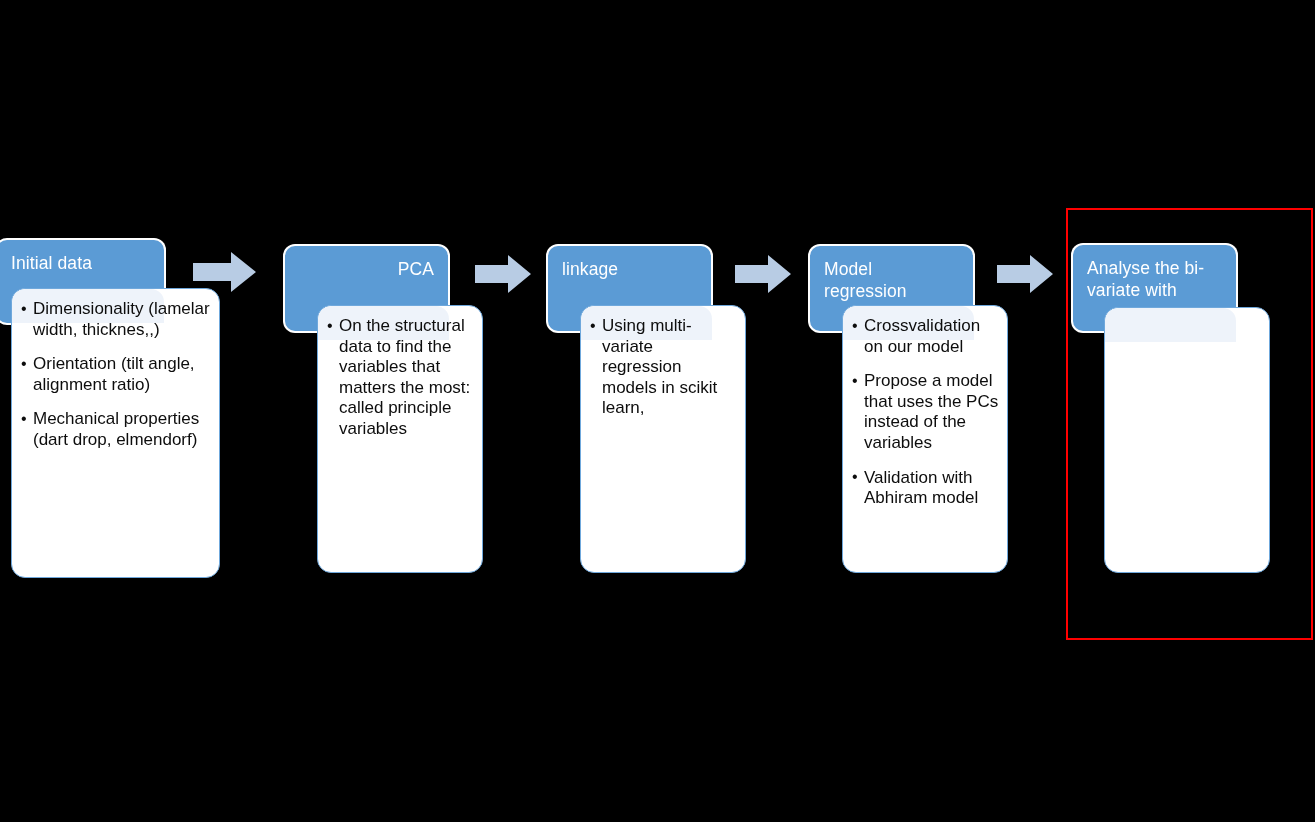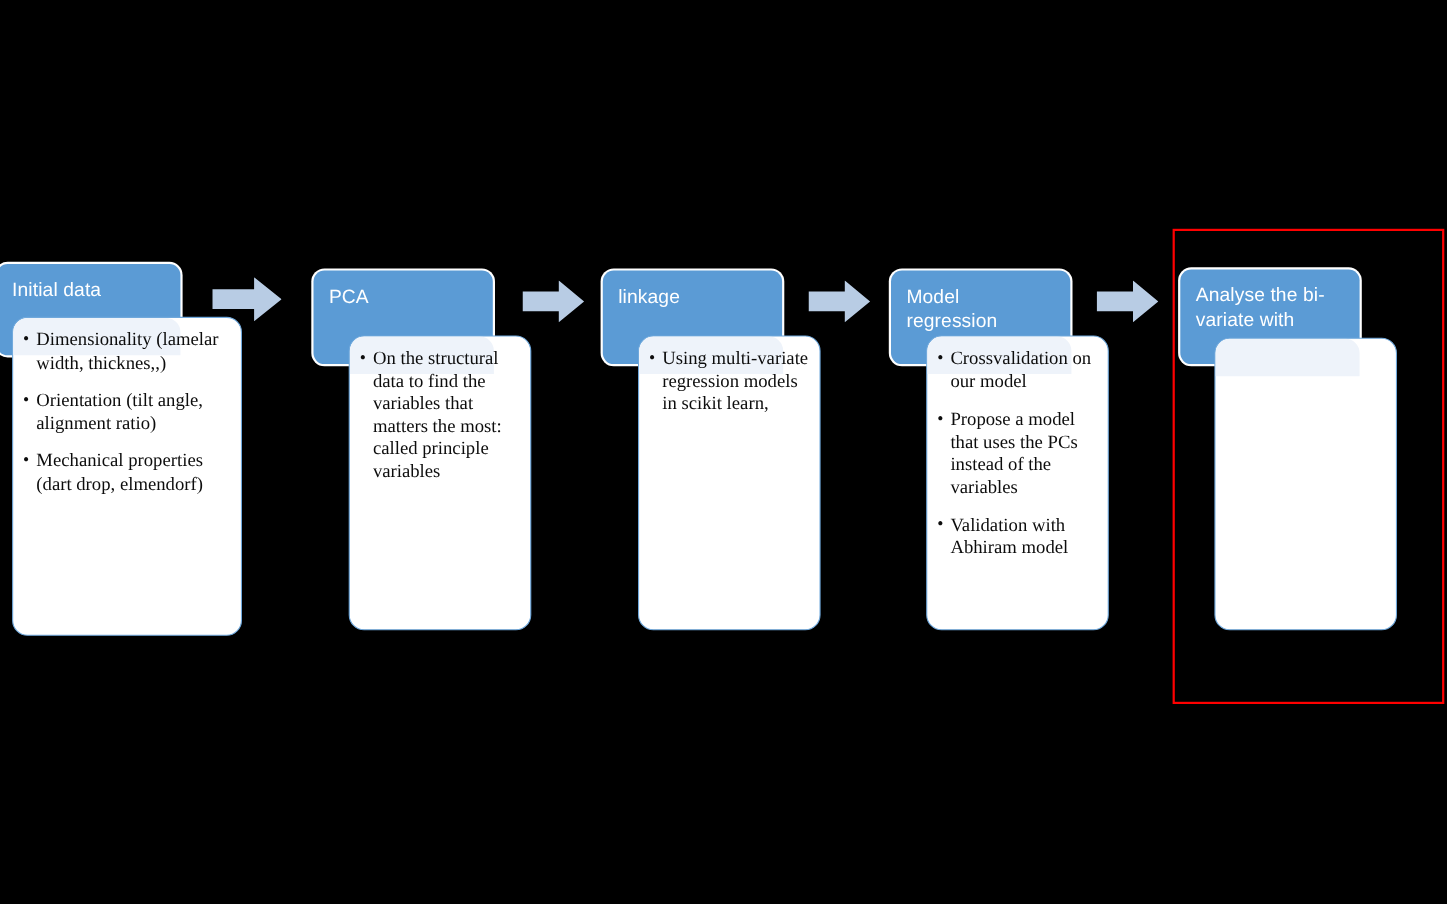--- a/index.html
+++ b/index.html
@@ -42,21 +42,20 @@
 
   
   .node-body {
     position: absolute;
     background: #ffffff;
     border: 1px solid #6fa8dc;
     border-radius: 14px;
     box-sizing: border-box;
     z-index: 3;
     overflow: hidden;
-    font-family: Liberation Serif, serif;
   }
   
   .node-body .tint {
     position: absolute;
     left: 0;
     top: 0;
     height: 34px;
     background: #eef3fa;
     border-top-left-radius: 13px;
     border-top-right-radius: 13px;
@@ -121,21 +120,21 @@
       <li>Mechanical properties (dart drop, elmendorf)</li>
     </ul>
   </div>
 
   <div class="arrow" style="left:193px; top:252px; width:63px; height:40px;">
     <svg width="63" height="40" viewBox="0 0 63 40">
       <polygon points="0,11 38,11 38,0 63,20 38,40 38,29 0,29" fill="#b8cce4"></polygon>
     </svg>
   </div>
 
-  <div class="node-header" style="left:285px; top:246px; width:163px; height:85px;">
+  <div class="node-header" style="left:285px; top:246px; width:163px; height:85px;text-align:right;">
     <span class="title">PCA</span>
   </div>
   <div class="node-body" style="left:317px; top:305px; width:166px; height:268px;">
     <div class="tint" style="width:131px;"></div>
     <ul>
       <li>On the structural data to find the variables that matters the most: called principle variables</li>
     </ul>
   </div>
 
   <div class="arrow" style="left:475px; top:255px; width:56px; height:38px;">

